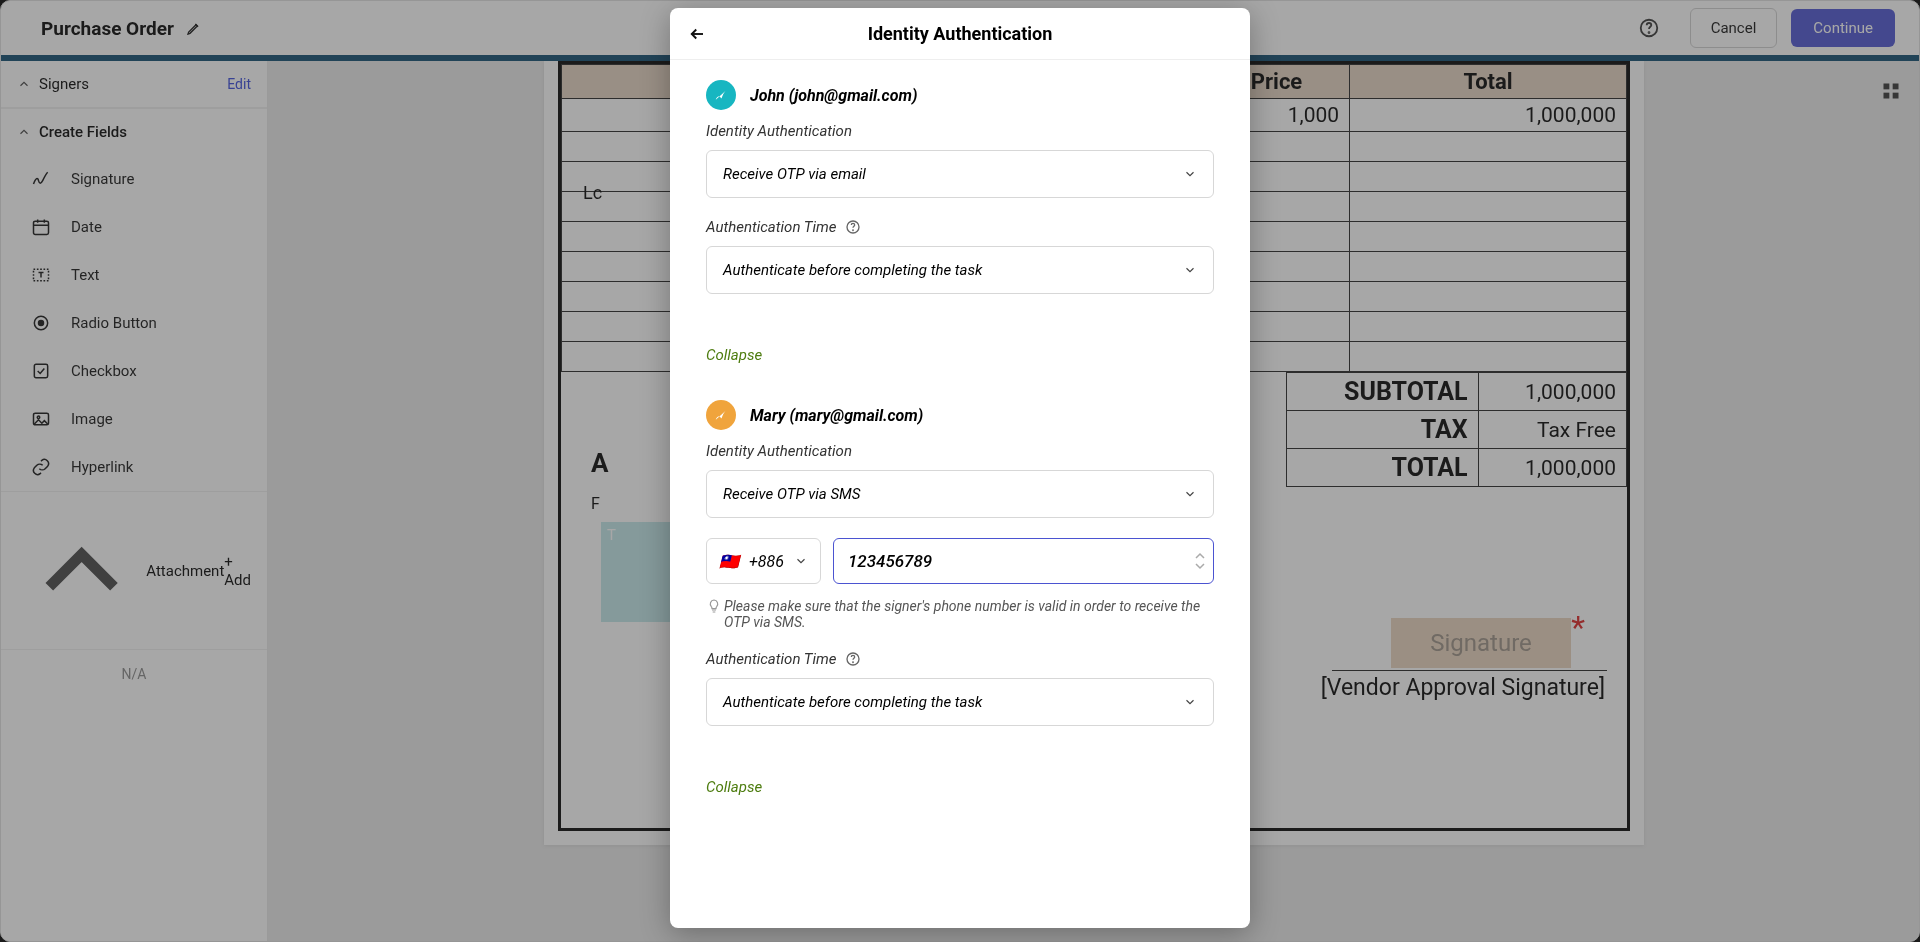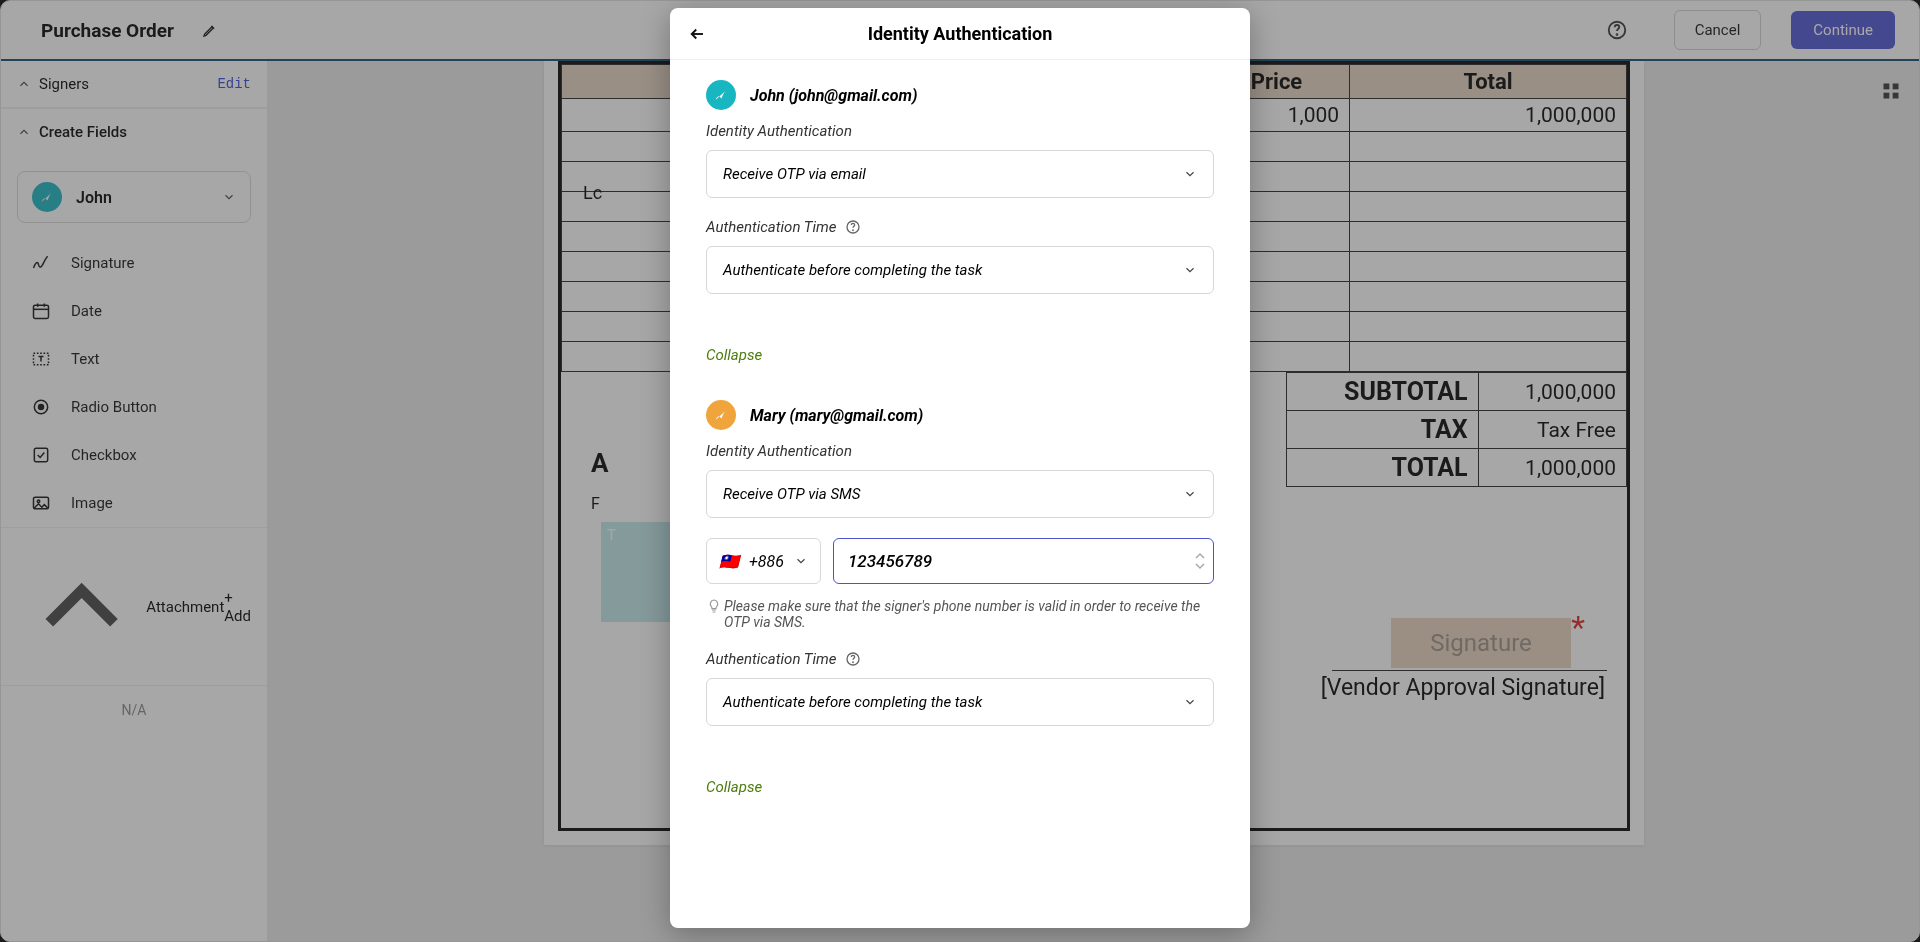--- a/index.html
+++ b/index.html
@@ -20,22 +20,21 @@
     border: 1px solid #e0e0e0;
     display: flex;
     flex-direction: column;
     overflow: hidden;
   }
   .header {
     height: 60px;
     display: flex;
     align-items: center;
     padding: 0 24px 0 40px;
-    border-bottom: 2px solid #0c4a6e;
-    gap: 16px;
+    border-bottom: 6px solid #0c4a6e;
   }
   .header .title { font-weight: 700; font-size: 19px; margin-right: 12px; }
   .header .pencil { width: 16px; height: 16px; }
   .header .spacer { flex: 1; }
   .btn-cancel {
     border: 1px solid #d0d0d0;
     background: #fff;
     padding: 10px 20px;
     border-radius: 6px;
     font-size: 15px;
@@ -64,21 +63,21 @@
     background: #fff;
   }
   .panel-header {
     display: flex;
     align-items: center;
     padding: 14px 16px;
     border-bottom: 1px solid #eee;
     font-size: 15px;
   }
   .panel-header .chev { width: 14px; height: 14px; margin-right: 8px; }
-  .panel-header .link { margin-left: auto; color: #3547db; font-size: 14px; cursor: pointer; font-family: Liberation Mono, monospace; }
+  .panel-header .link { margin-left: auto; color: #3547db; font-size: 14px; cursor: pointer; }
   .signer-pill-wrap { padding: 16px; }
   .signer-pill {
     border: 1px solid #d8d8d8;
     border-radius: 8px;
     display: flex;
     align-items: center;
     padding: 10px 14px;
     cursor: pointer;
   }
   .avatar {
@@ -313,33 +312,20 @@
         <span class="link">Edit</span>
       </div>
 
       <div class="panel-header" style="border-top:1px solid #eee;border-bottom:none;font-weight:500;">
         <svg class="chev" viewBox="0 0 24 24" fill="none" stroke="#444" stroke-width="2">
             <polyline points="6 15 12 9 18 15"></polyline>
           </svg>
         <span>Create Fields</span>
       </div>
 
-      <div class="signer-pill-wrap">
-        <div class="signer-pill">
-          <span class="avatar teal">
-            <svg viewBox="0 0 24 24" fill="#fff">
-                <path d="M3 20c2-6 6-6 6-6l4 4s3-10 8-14"></path>
-              </svg>
-          </span>
-          <span class="name">John</span>
-          <svg class="chev-r" viewBox="0 0 24 24" fill="none" stroke="#444" stroke-width="2">
-              <polyline points="6 9 12 15 18 9"></polyline>
-            </svg>
-        </div>
-      </div>
 
       <div class="field-item">
         <span class="ficon">
             <svg viewBox="0 0 24 24" fill="none" stroke="#111" stroke-width="1.8">
               <path d="M3 18c3-8 5-8 6-4s3 4 5 0 4-8 6-10"></path>
             </svg>
           </span>
         <span>Signature</span>
       </div>
       <div class="field-item">
@@ -382,20 +368,29 @@
       </div>
       <div class="field-item">
         <span class="ficon">
             <svg viewBox="0 0 24 24" fill="none" stroke="#111" stroke-width="1.8">
               <rect x="3" y="5" width="18" height="14" rx="2"></rect>
               <circle cx="9" cy="10" r="1.5"></circle>
               <path d="M4 18l5-5 4 4 3-3 4 4"></path>
             </svg>
           </span>
         <span>Image</span>
+      </div>
+      <div class="field-item">
+        <span class="ficon">
+            <svg viewBox="0 0 24 24" fill="none" stroke="#111" stroke-width="1.8">
+              <path d="M10 14a5 5 0 007 0l3-3a5 5 0 00-7-7l-1 1"></path>
+              <path d="M14 10a5 5 0 00-7 0l-3 3a5 5 0 007 7l1-1"></path>
+            </svg>
+          </span>
+        <span>Hyperlink</span>
       </div>
 
       <div class="attach-header">
         <svg class="chev" viewBox="0 0 24 24" fill="none" stroke="#444" stroke-width="2">
             <polyline points="6 15 12 9 18 15"></polyline>
           </svg>
         <span>Attachment</span>
         <span class="link">+ Add</span>
       </div>
       <div class="attach-empty">N/A</div>

